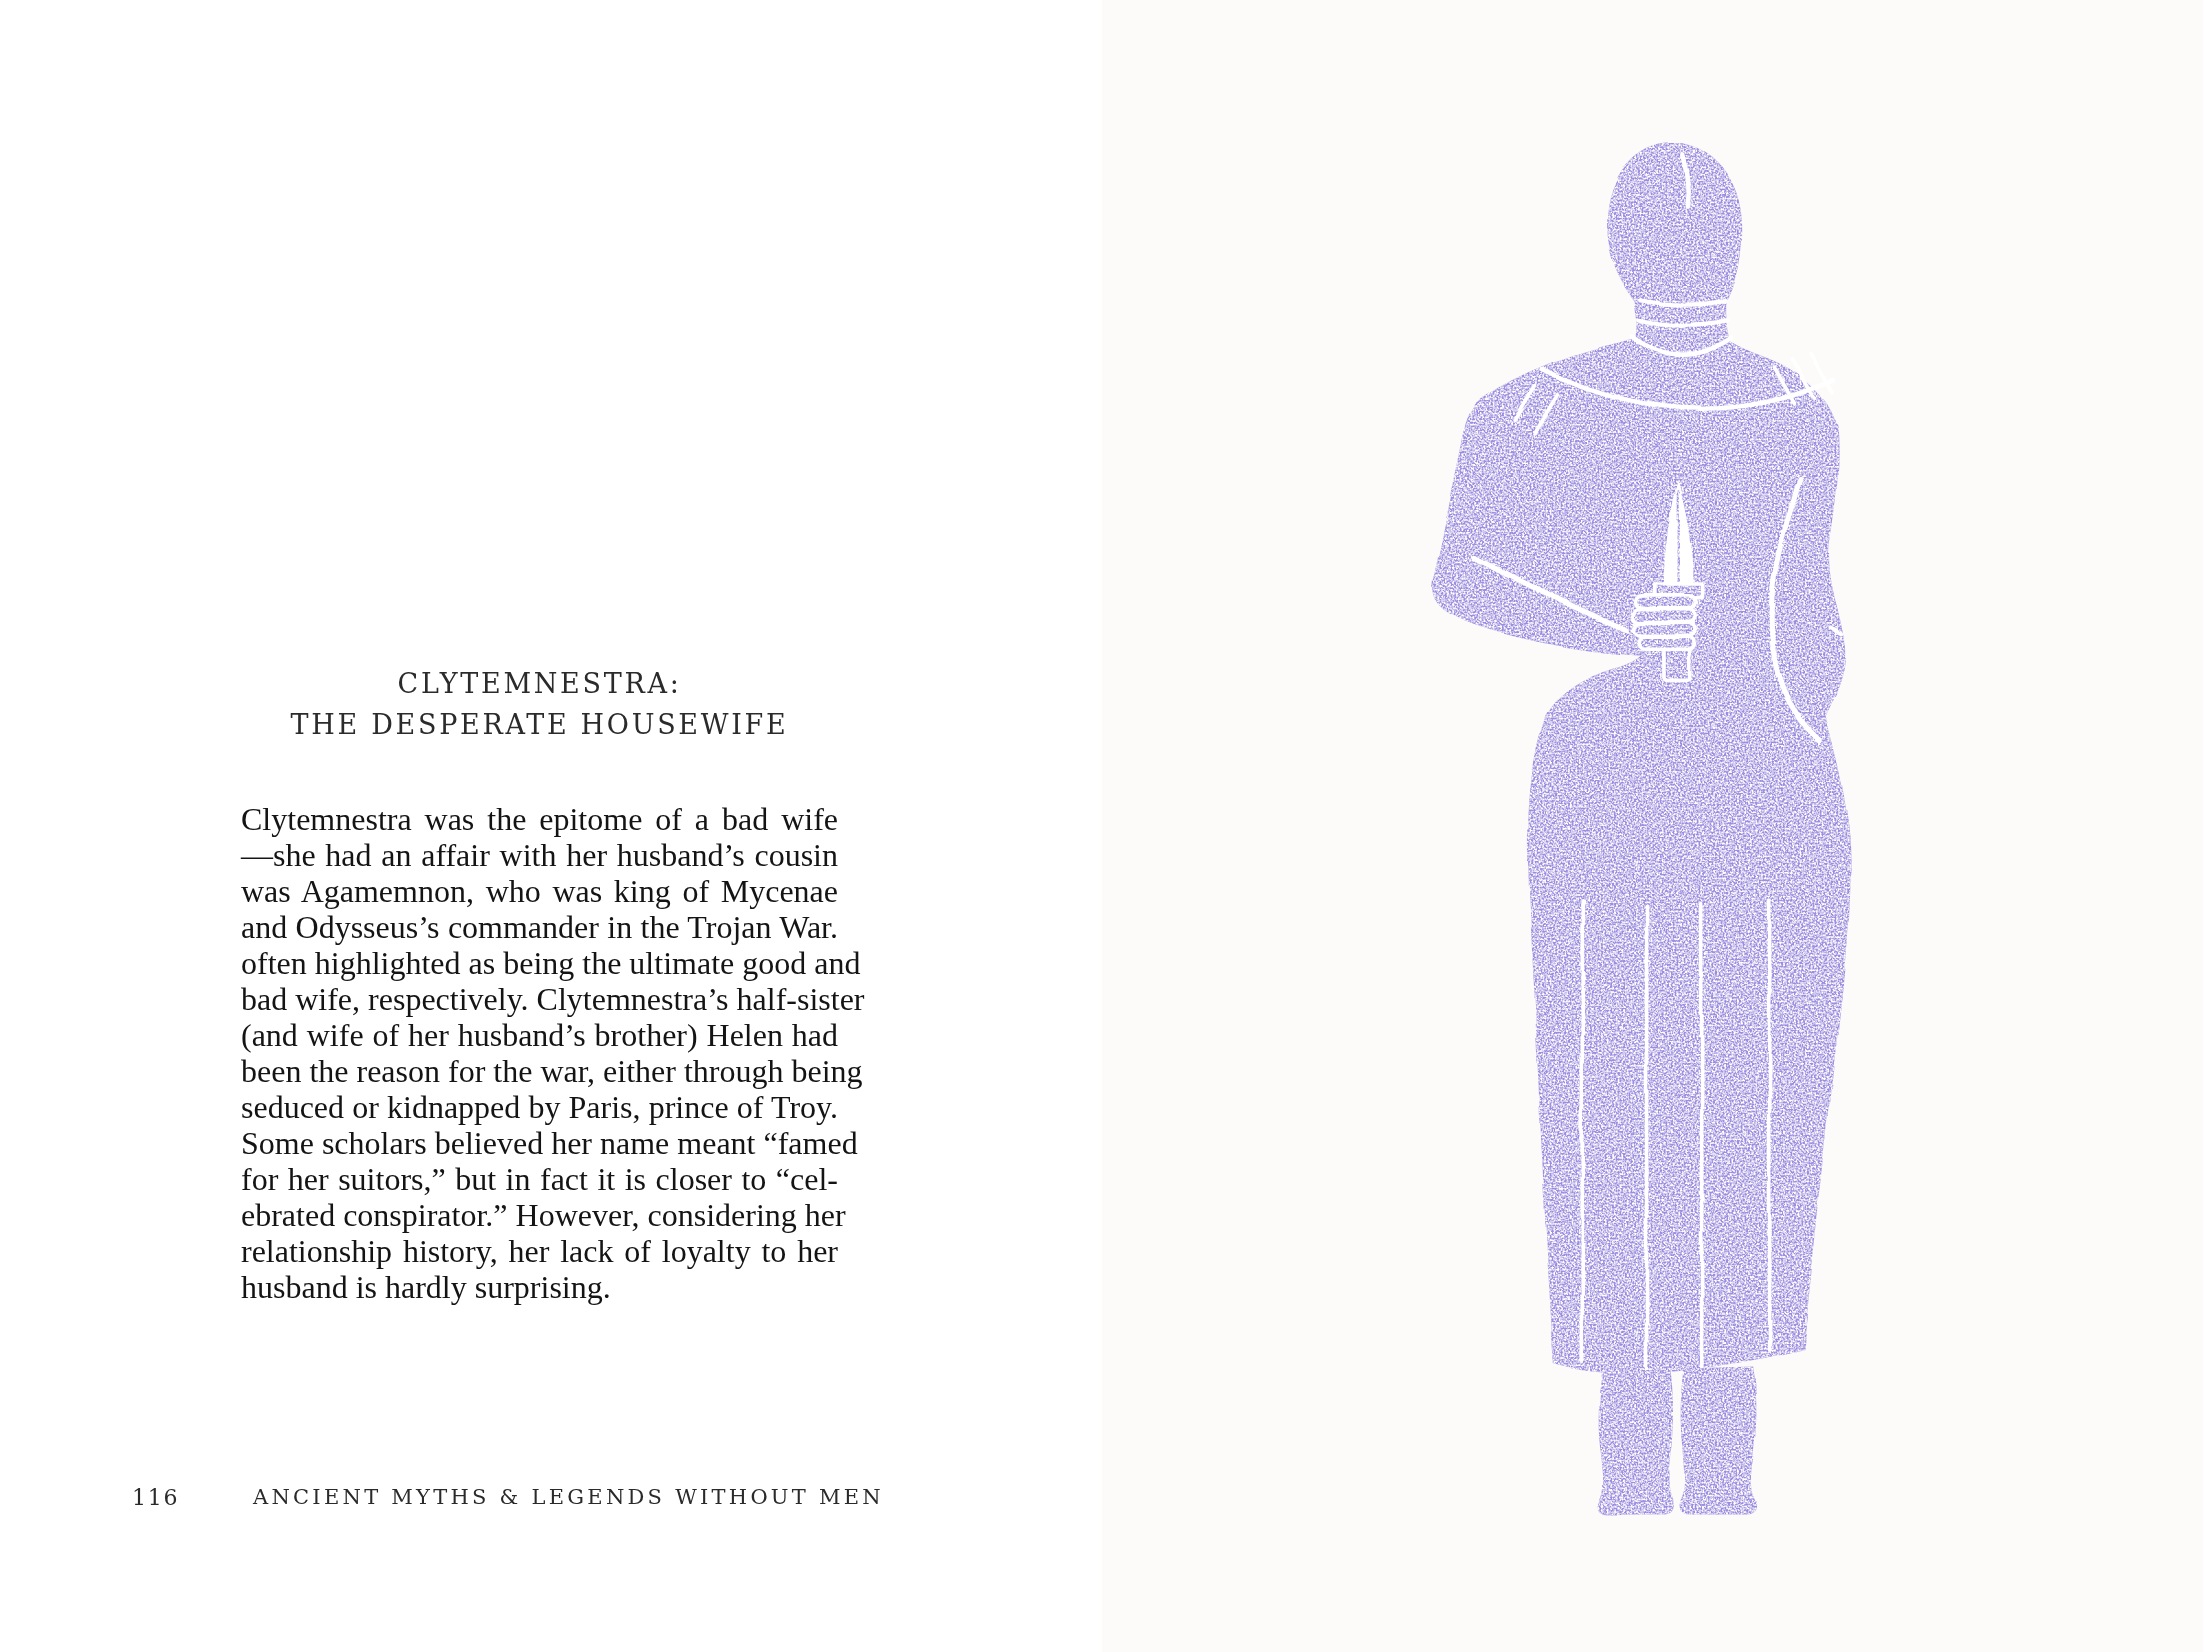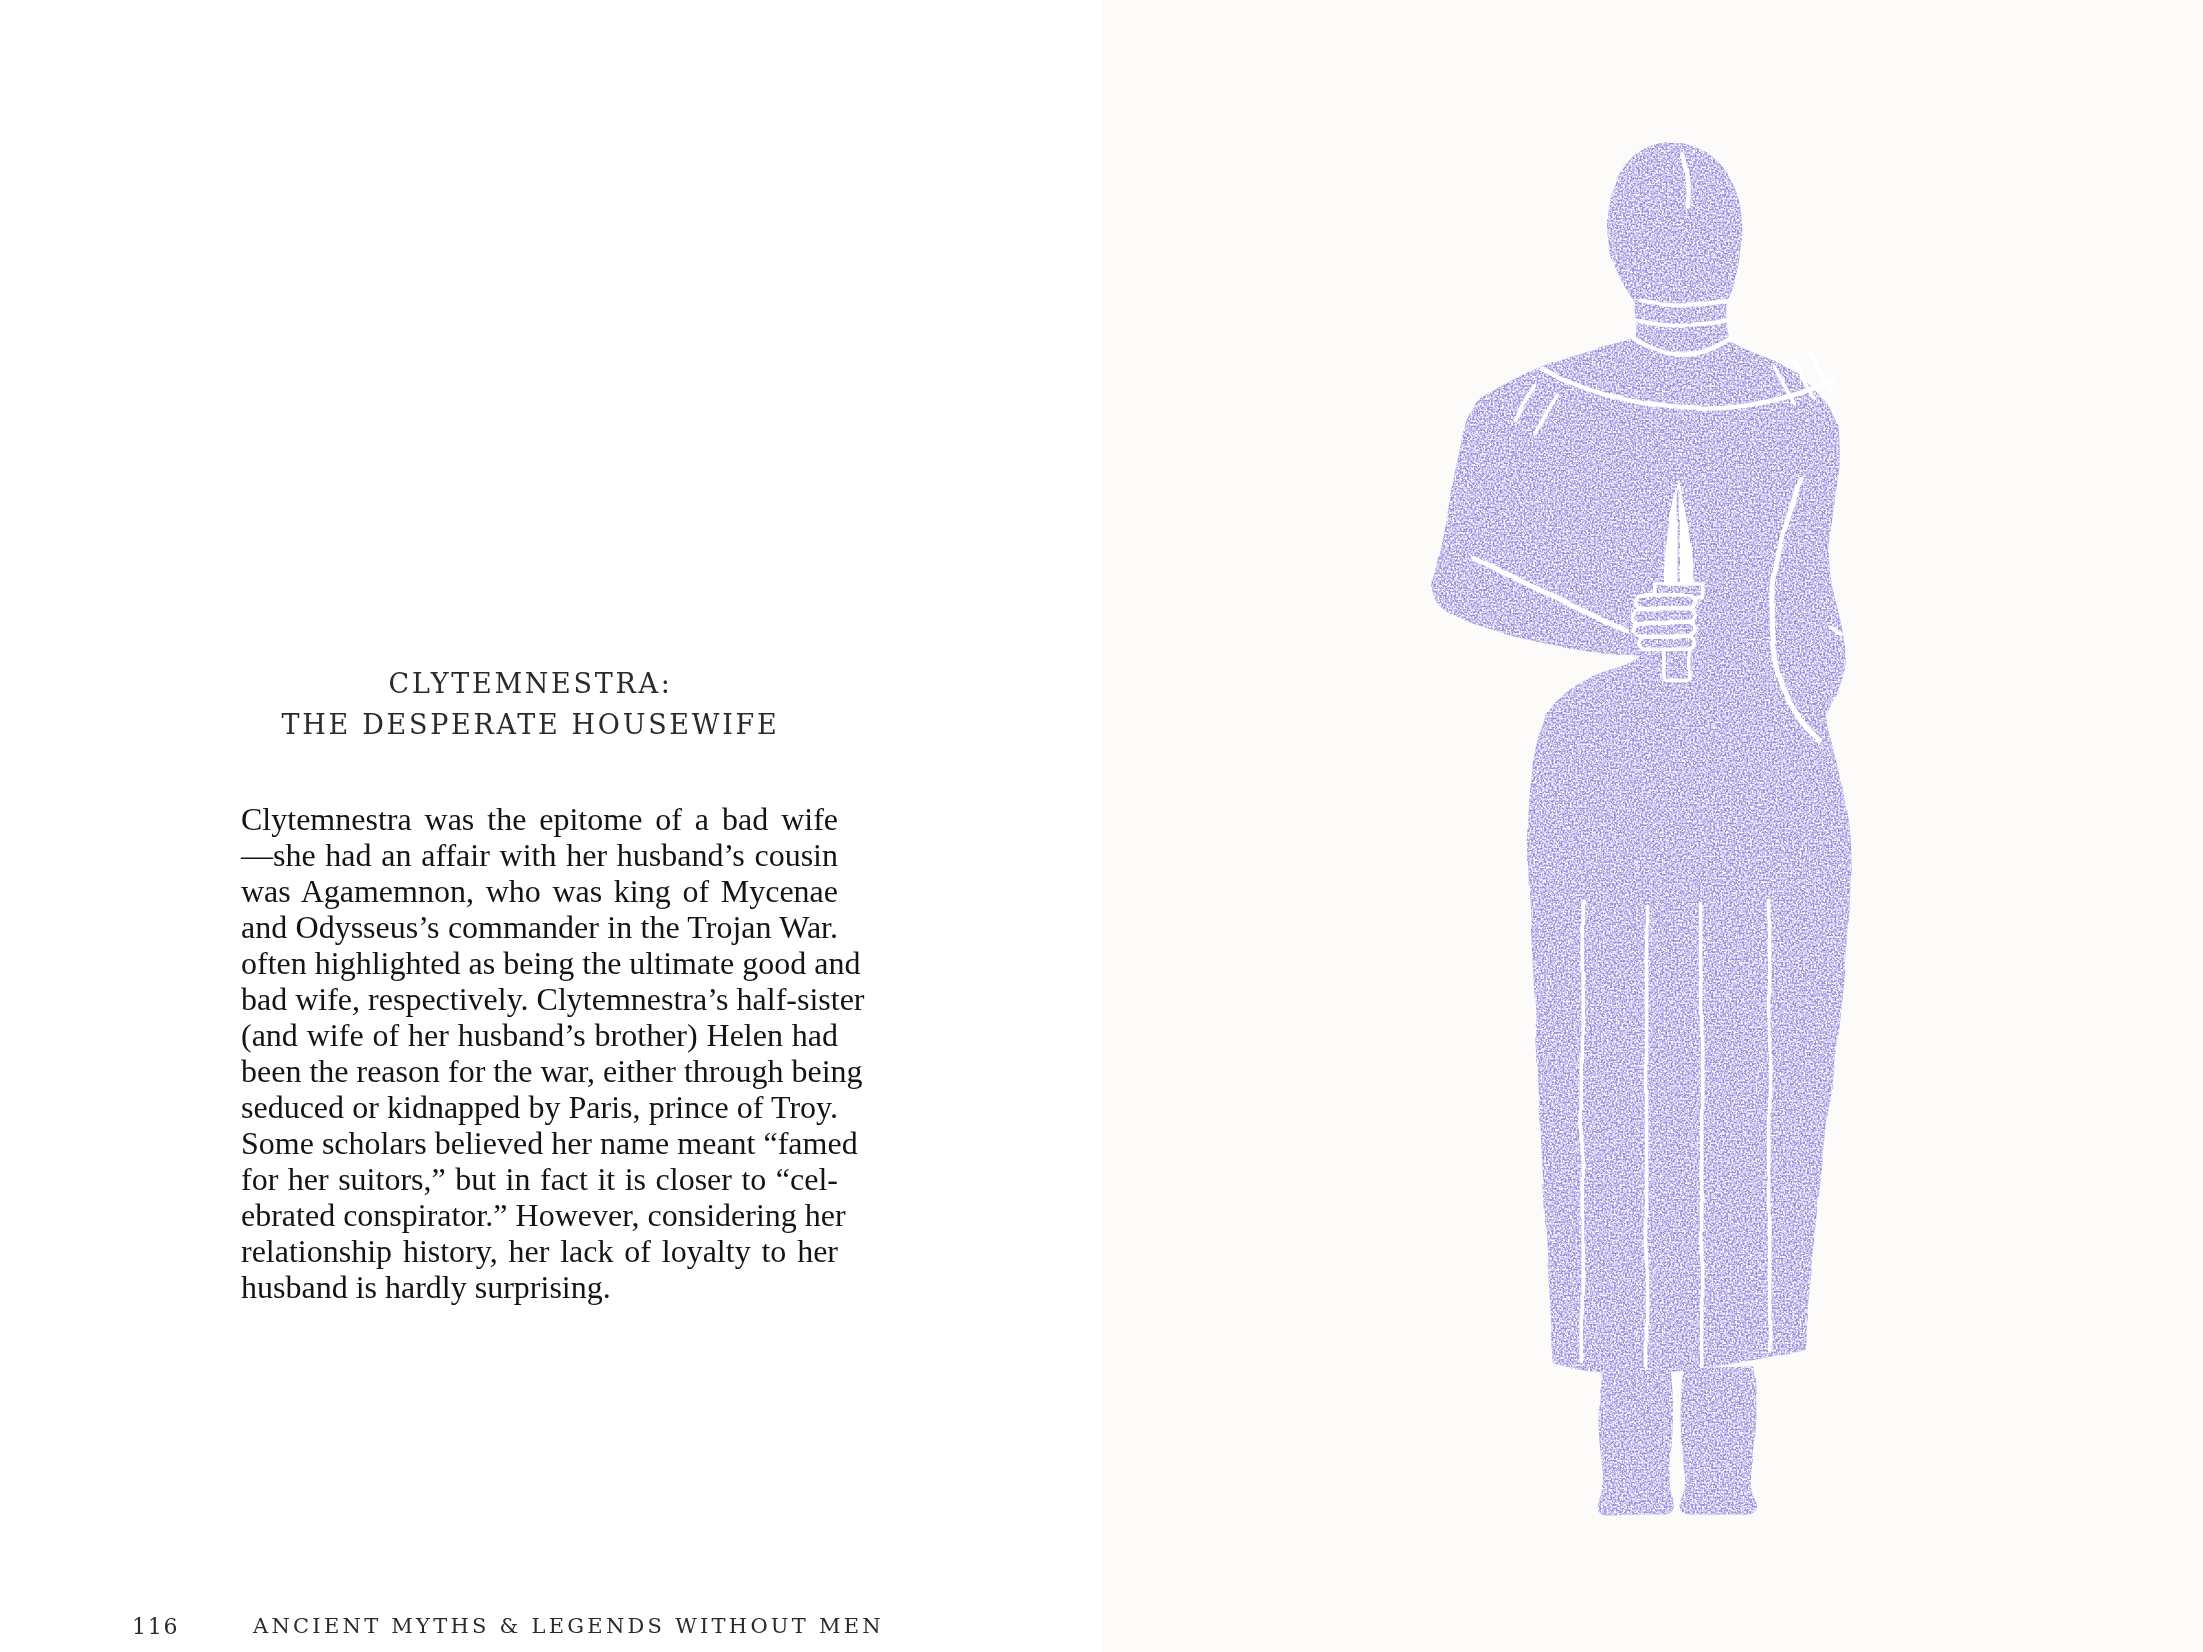--- a/index.html
+++ b/index.html
@@ -1,27 +1,27 @@
 <!DOCTYPE html>
 <html style="font-size:14.7px"><head>
 <meta charset="utf-8">
 <style>
   html,body{margin:0;padding:0;}
   body{width:2204px;height:1653px;background:#ffffff;overflow:hidden;position:relative;
        font-family:"Liberation Serif", serif;color:#1c1c1c;}
   .right-page{position:absolute;left:1102px;top:0;width:1102px;height:1653px;background:#fcfbf9;}
-  .heading{position:absolute;left:232px;top:663px;width:597px;margin:0;font-weight:400;
+  .heading{position:absolute;left:241px;top:663px;width:597px;margin:0;font-weight:400;
            font-family:"DejaVu Serif", serif;font-size:27px;line-height:41px;letter-spacing:0.10em;
            color:#2b2b2b;text-align:center;}
   .heading .hl{display:block;}
   .body-text{position:absolute;left:241px;top:801px;width:597px;font-size:32px;line-height:36px;
              color:#141414;}
   .bl{text-align:justify;text-align-last:justify;white-space:nowrap;}
   .bl.last{text-align-last:left;}
-  .footer{position:absolute;left:0;top:1614px;width:1102px;height:37px;
+  .footer{position:absolute;left:0;top:1485px;width:1102px;height:37px;
           font-family:"DejaVu Serif", serif;color:#2a2a2a;}
   .pnum{position:absolute;left:132px;top:0;font-size:22px;letter-spacing:0.08em;}
   .btitle{position:absolute;left:253px;top:0;font-size:21px;letter-spacing:0.155em;}
   .illus{position:absolute;left:1414px;top:110px;width:478px;height:1433px;}
 </style>
 </head>
 <body>
 
 <div class="right-page"></div>
 

